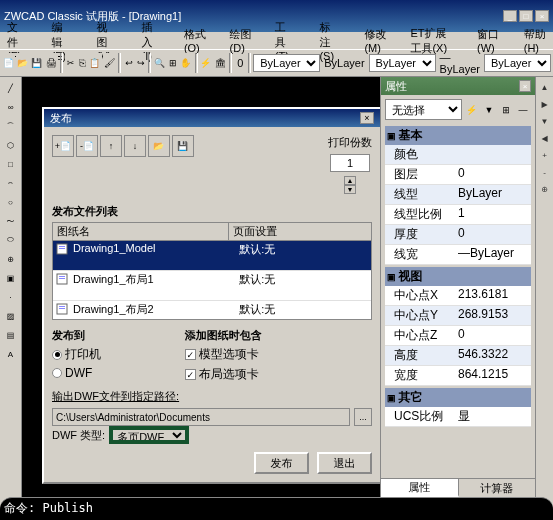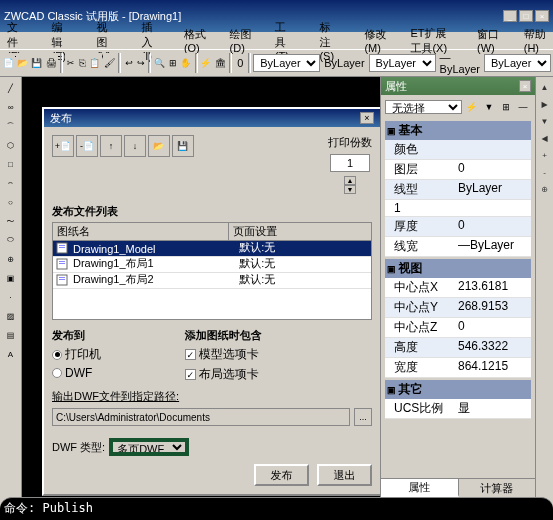--- a/index.html
+++ b/index.html
@@ -218,23 +218,23 @@
     .file-list-header-cell:last-child { border-right: none; flex: 0.8; }
     .file-list-table {
       border: 1px solid #888;
       background: white;
       height: 80px;
       overflow-y: auto;
       margin-bottom: 8px;
     }
     .file-list-row {
       display: flex;
-      align-items: flex-end;
+      align-items: flex-start;
       padding: 1px 2px;
-      height: 16px;
+      height: 30px;
       border-bottom: 1px solid #e0e0e0;
       cursor: pointer;
     }
     .file-list-row.selected { background: #0a246a; color: white; }
     .file-icon { width: 16px; height: 14px; margin-right: 2px; display: flex; align-items: center; justify-content: center; }
     .file-name { flex: 1; font-size: 11px; overflow: hidden; white-space: nowrap; }
     .file-setting { flex: 0.8; font-size: 11px; text-align: left; padding-left: 4px; }
 
     
     .bottom-section {
@@ -362,21 +362,21 @@
       font-size: 11px;
     }
     .props-header {
       display: flex;
       align-items: center;
       justify-content: space-between;
       margin-bottom: 4px;
     }
     .no-select-combo {
       flex: 1;
-      height: 14px;
+      height: 21px;
       background: white;
       border: 1px solid #888;
       font-size: 11px;
       padding: 0 2px;
     }
     .props-icons {
       display: flex;
       gap: 1px;
       margin-left: 2px;
     }
@@ -660,21 +660,21 @@
                   <div class="checkbox">✓</div>
                   <span>布局选项卡</span>
                 </div>
               </div>
             </div>
           </div>
 
           <div class="output-path-row">
             <span class="output-label">输出DWF文件到指定路径:</span>
           </div>
-          <div style="display:flex; align-items:center; gap:4px; margin-bottom:12px;">
+          <div style="display:flex; align-items:center; gap:4px; margin-bottom:0;">
             <input class="path-input" type="text" value="C:\Users\Administrator\Documents" style="flex: 1 1 0%; height: 18px; border: 1px solid rgb(136, 136, 136); background: rgb(212, 208, 200); font-size: 10px; padding: 0px 3px;">
             <div class="path-browse">...</div>
           </div>
 
           <div class="dwf-type-row">
             <span class="dwf-label">DWF 类型:</span>
             <select class="dwf-select">
               <option>多页DWF</option>
             </select>
           </div>
@@ -721,20 +721,21 @@
         </div>
         <div class="props-row">
           <span class="props-key">图层</span>
           <span class="props-val">0</span>
         </div>
         <div class="props-row">
           <span class="props-key">线型</span>
           <span class="props-val">ByLayer</span>
         </div>
         <div class="props-row">
+          <span class="props-key">线型比例</span>
           <span class="props-val">1</span>
         </div>
         <div class="props-row">
           <span class="props-key">厚度</span>
           <span class="props-val">0</span>
         </div>
         <div class="props-row">
           <span class="props-key">线宽</span>
           <span class="props-val">—ByLayer</span>
         </div>

